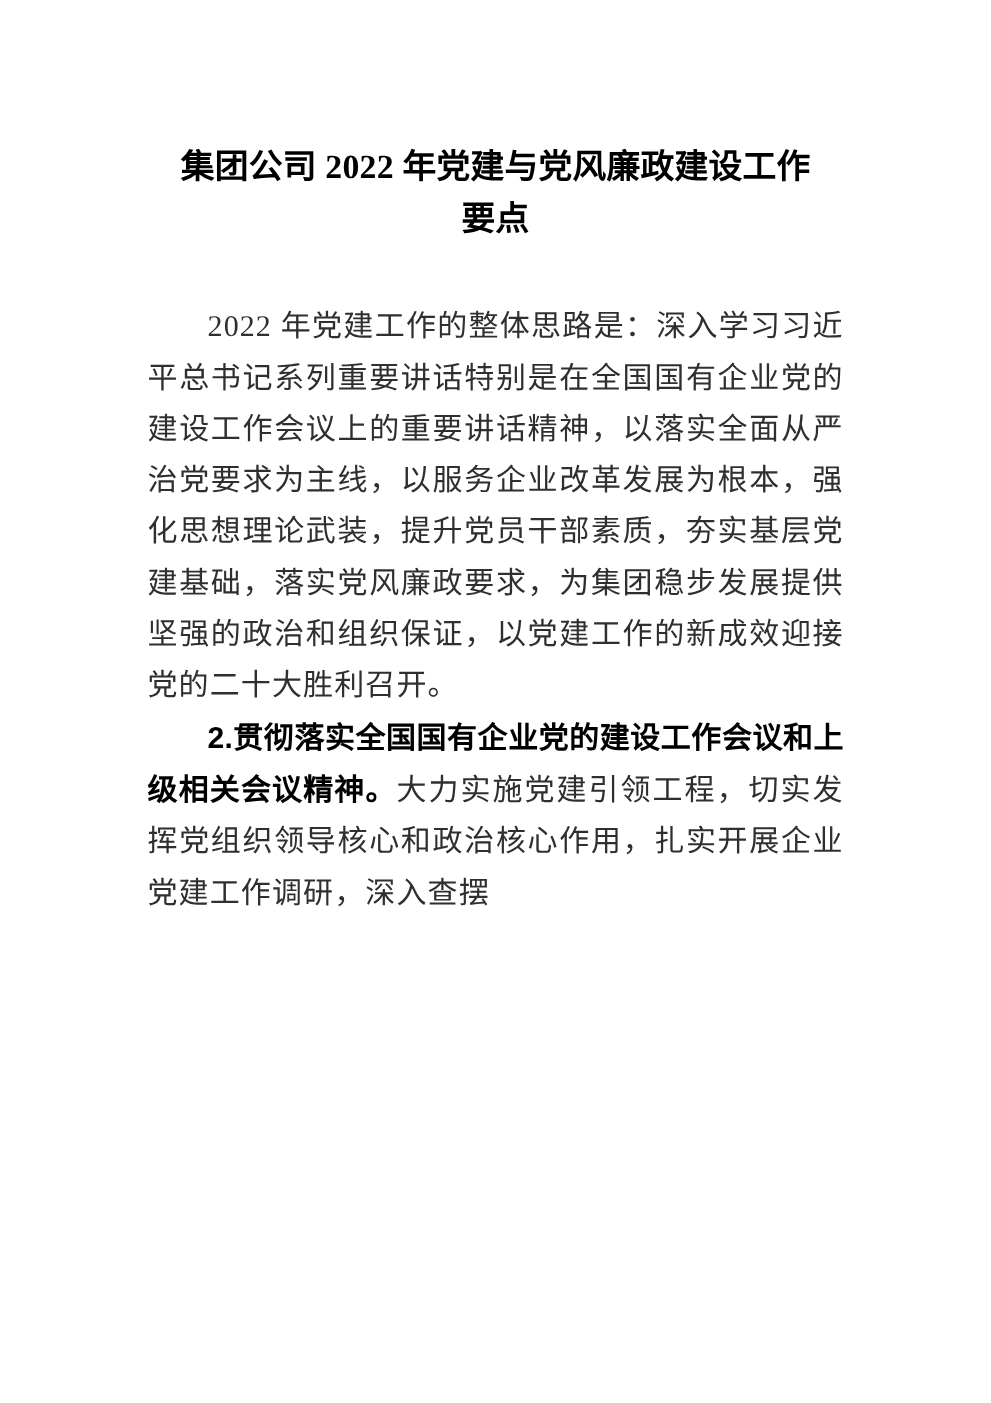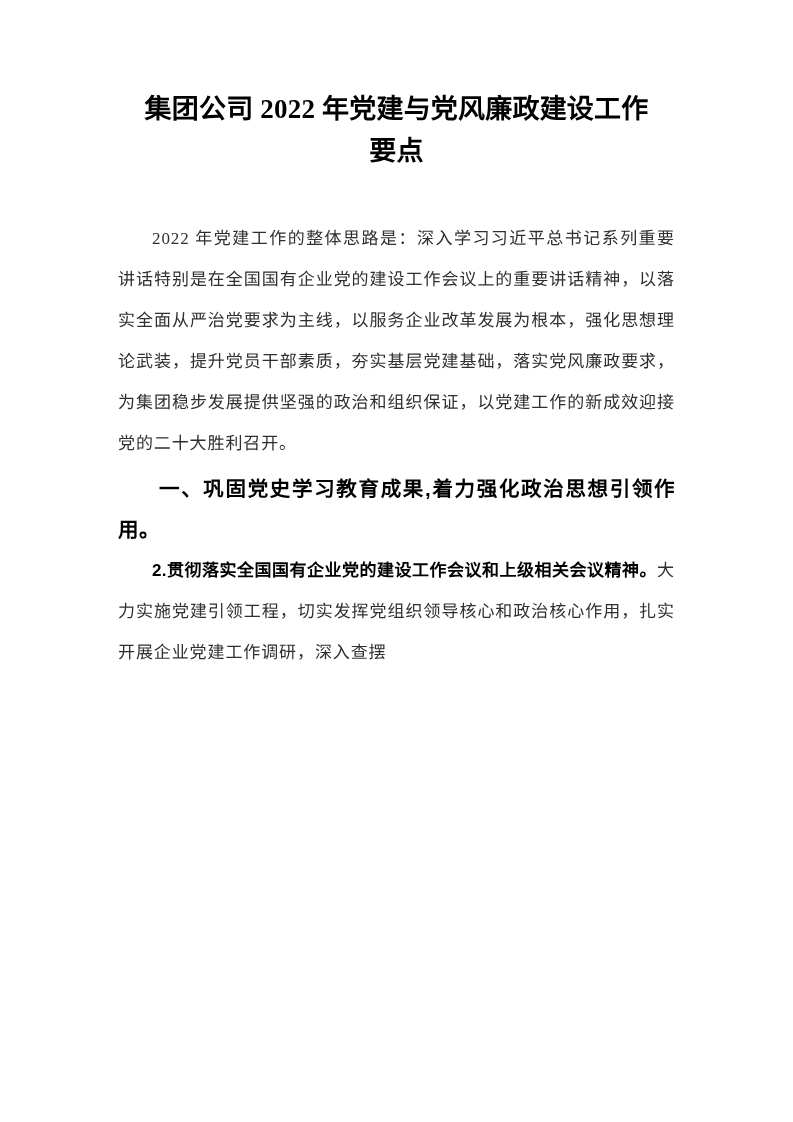--- a/index.html
+++ b/index.html
@@ -23,36 +23,36 @@
   .content {
     position: absolute;
     left: 118px;
     top: 0;
     width: 557px;
   }
 
   
   .doc-title {
     margin: 0;
-    padding-top: 88px;
+    padding-top: 112px;
     text-align: center;
     font-family: "Liberation Serif", "DejaVu Serif", serif;
     font-weight: bold;
     font-size: 27px;
     line-height: 42px;
     color: #000000;
     letter-spacing: 0.2px;
     white-space: pre-line;
   }
 
   
   .para {
     margin: 0;
     font-family: "Liberation Serif", "DejaVu Serif", serif;
-    font-size: 17px;
+    font-size: 24px;
     line-height: 41px;
     color: #2f2f2f;
     text-align: justify;
     text-justify: inter-character;
     text-indent: 2em;
     letter-spacing: 0.9px;
     font-weight: 400;
   }
 
   .para-lead {
@@ -97,21 +97,20 @@
 <body>
 
 <div class="page">
   <div class="content">
 
     <h1 class="doc-title">集团公司 2022 年党建与党风廉政建设工作
 要点</h1>
 
     <p class="para para-lead">2022 年党建工作的整体思路是：深入学习习近平总书记系列重要讲话特别是在全国国有企业党的建设工作会议上的重要讲话精神，以落实全面从严治党要求为主线，以服务企业改革发展为根本，强化思想理论武装，提升党员干部素质，夯实基层党建基础，落实党风廉政要求，为集团稳步发展提供坚强的政治和组织保证，以党建工作的新成效迎接党的二十大胜利召开。</p>
 
-    <p class="heading-para">一、巩固党史学习教育成果,着力强化政治思想引领作用。</p>
 
 
     <p class="para para-gap">
       <span class="run-bold">2.贯彻落实全国国有企业党的建设工作会议和上级相关会议精神。</span><span class="run-body">大力实施党建引领工程，切实发挥党组织领导核心和政治核心作用，扎实开展企业党建工作调研，深入查摆</span>
     </p>
 
   </div>
 </div>
 
 </body></html>

